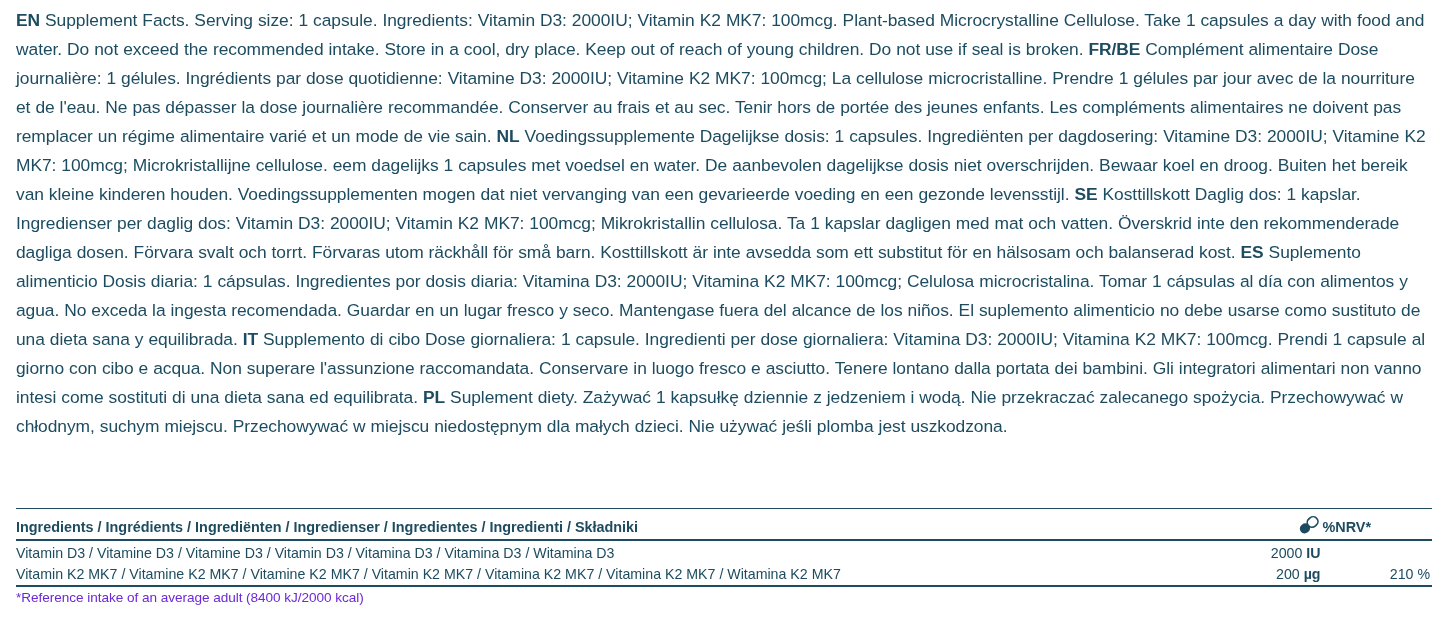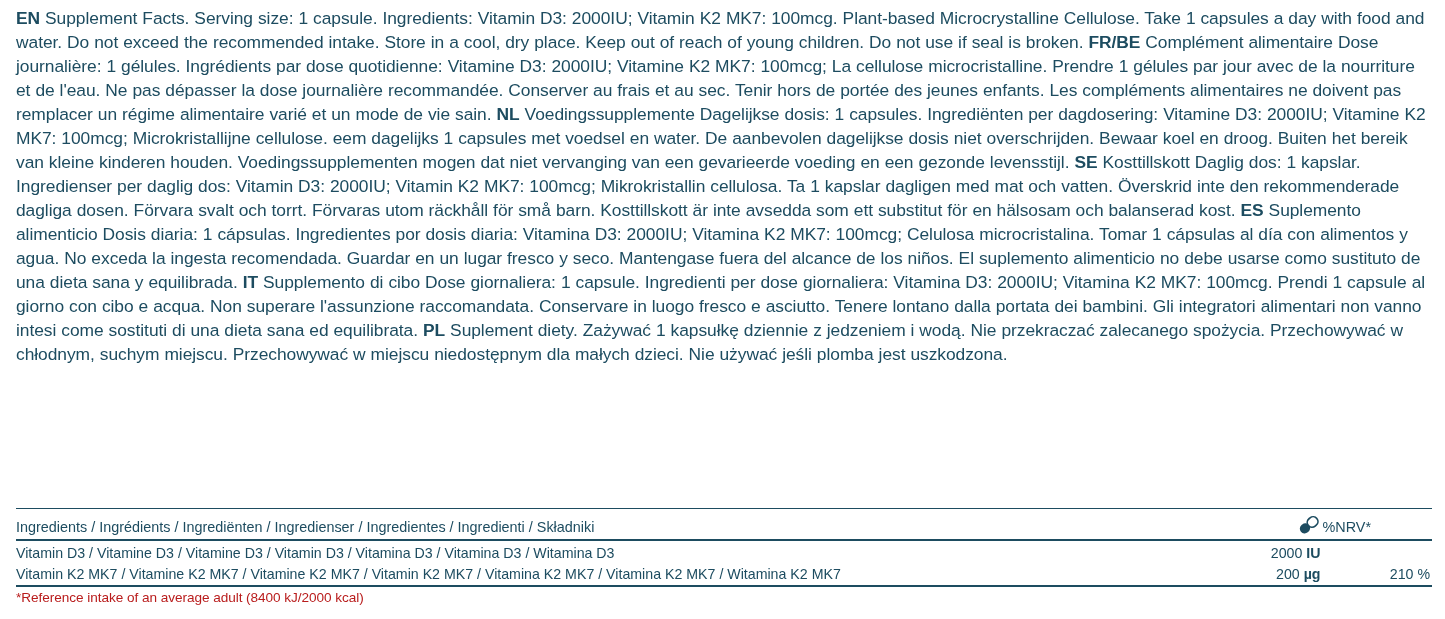--- a/index.html
+++ b/index.html
@@ -23,21 +23,21 @@
     padding: 0;
   }
 
   
   .prose {
     position: absolute;
     left: 16px;
     top: 6px;
     width: 1416px;
     font-size: 17.4px;
-    line-height: 24px;
+    line-height: 29px;
     text-align: left;
     letter-spacing: -0.05px;
     word-spacing: 0.2px;
     color: #1d4c60;
   }
   .prose b, .lang {
     font-weight: bold;
   }
 
   
@@ -52,21 +52,21 @@
   }
   .facts-table th,
   .facts-table td {
     padding: 0;
     vertical-align: bottom;
     font-weight: normal;
     text-align: left;
     white-space: nowrap;
   }
   .facts-table thead th {
-    font-weight: normal;
+    font-weight: bold;
     font-size: 14.4px;
     padding-bottom: 4px;
     height: 22px;
   }
   .head-row th {
     border-top: 1.6px solid #1d4c60;
     border-bottom: 2.6px solid #1d4c60;
     padding-top: 4px;
   }
   .col-ing  { width: 1190px; }
@@ -98,21 +98,21 @@
     width: 26px;
     height: 20px;
   }
 
   
   .footnote {
     position: absolute;
     left: 16px;
     top: 590px;
     font-size: 13.6px;
-    color: #b91c1c;
+    color: #6d28d9;
     letter-spacing: -0.05px;
   }
 </style>
 </head>
 <body>
 
 <div class="label-root">
 
   <div class="prose">
     <b class="lang">EN</b>

